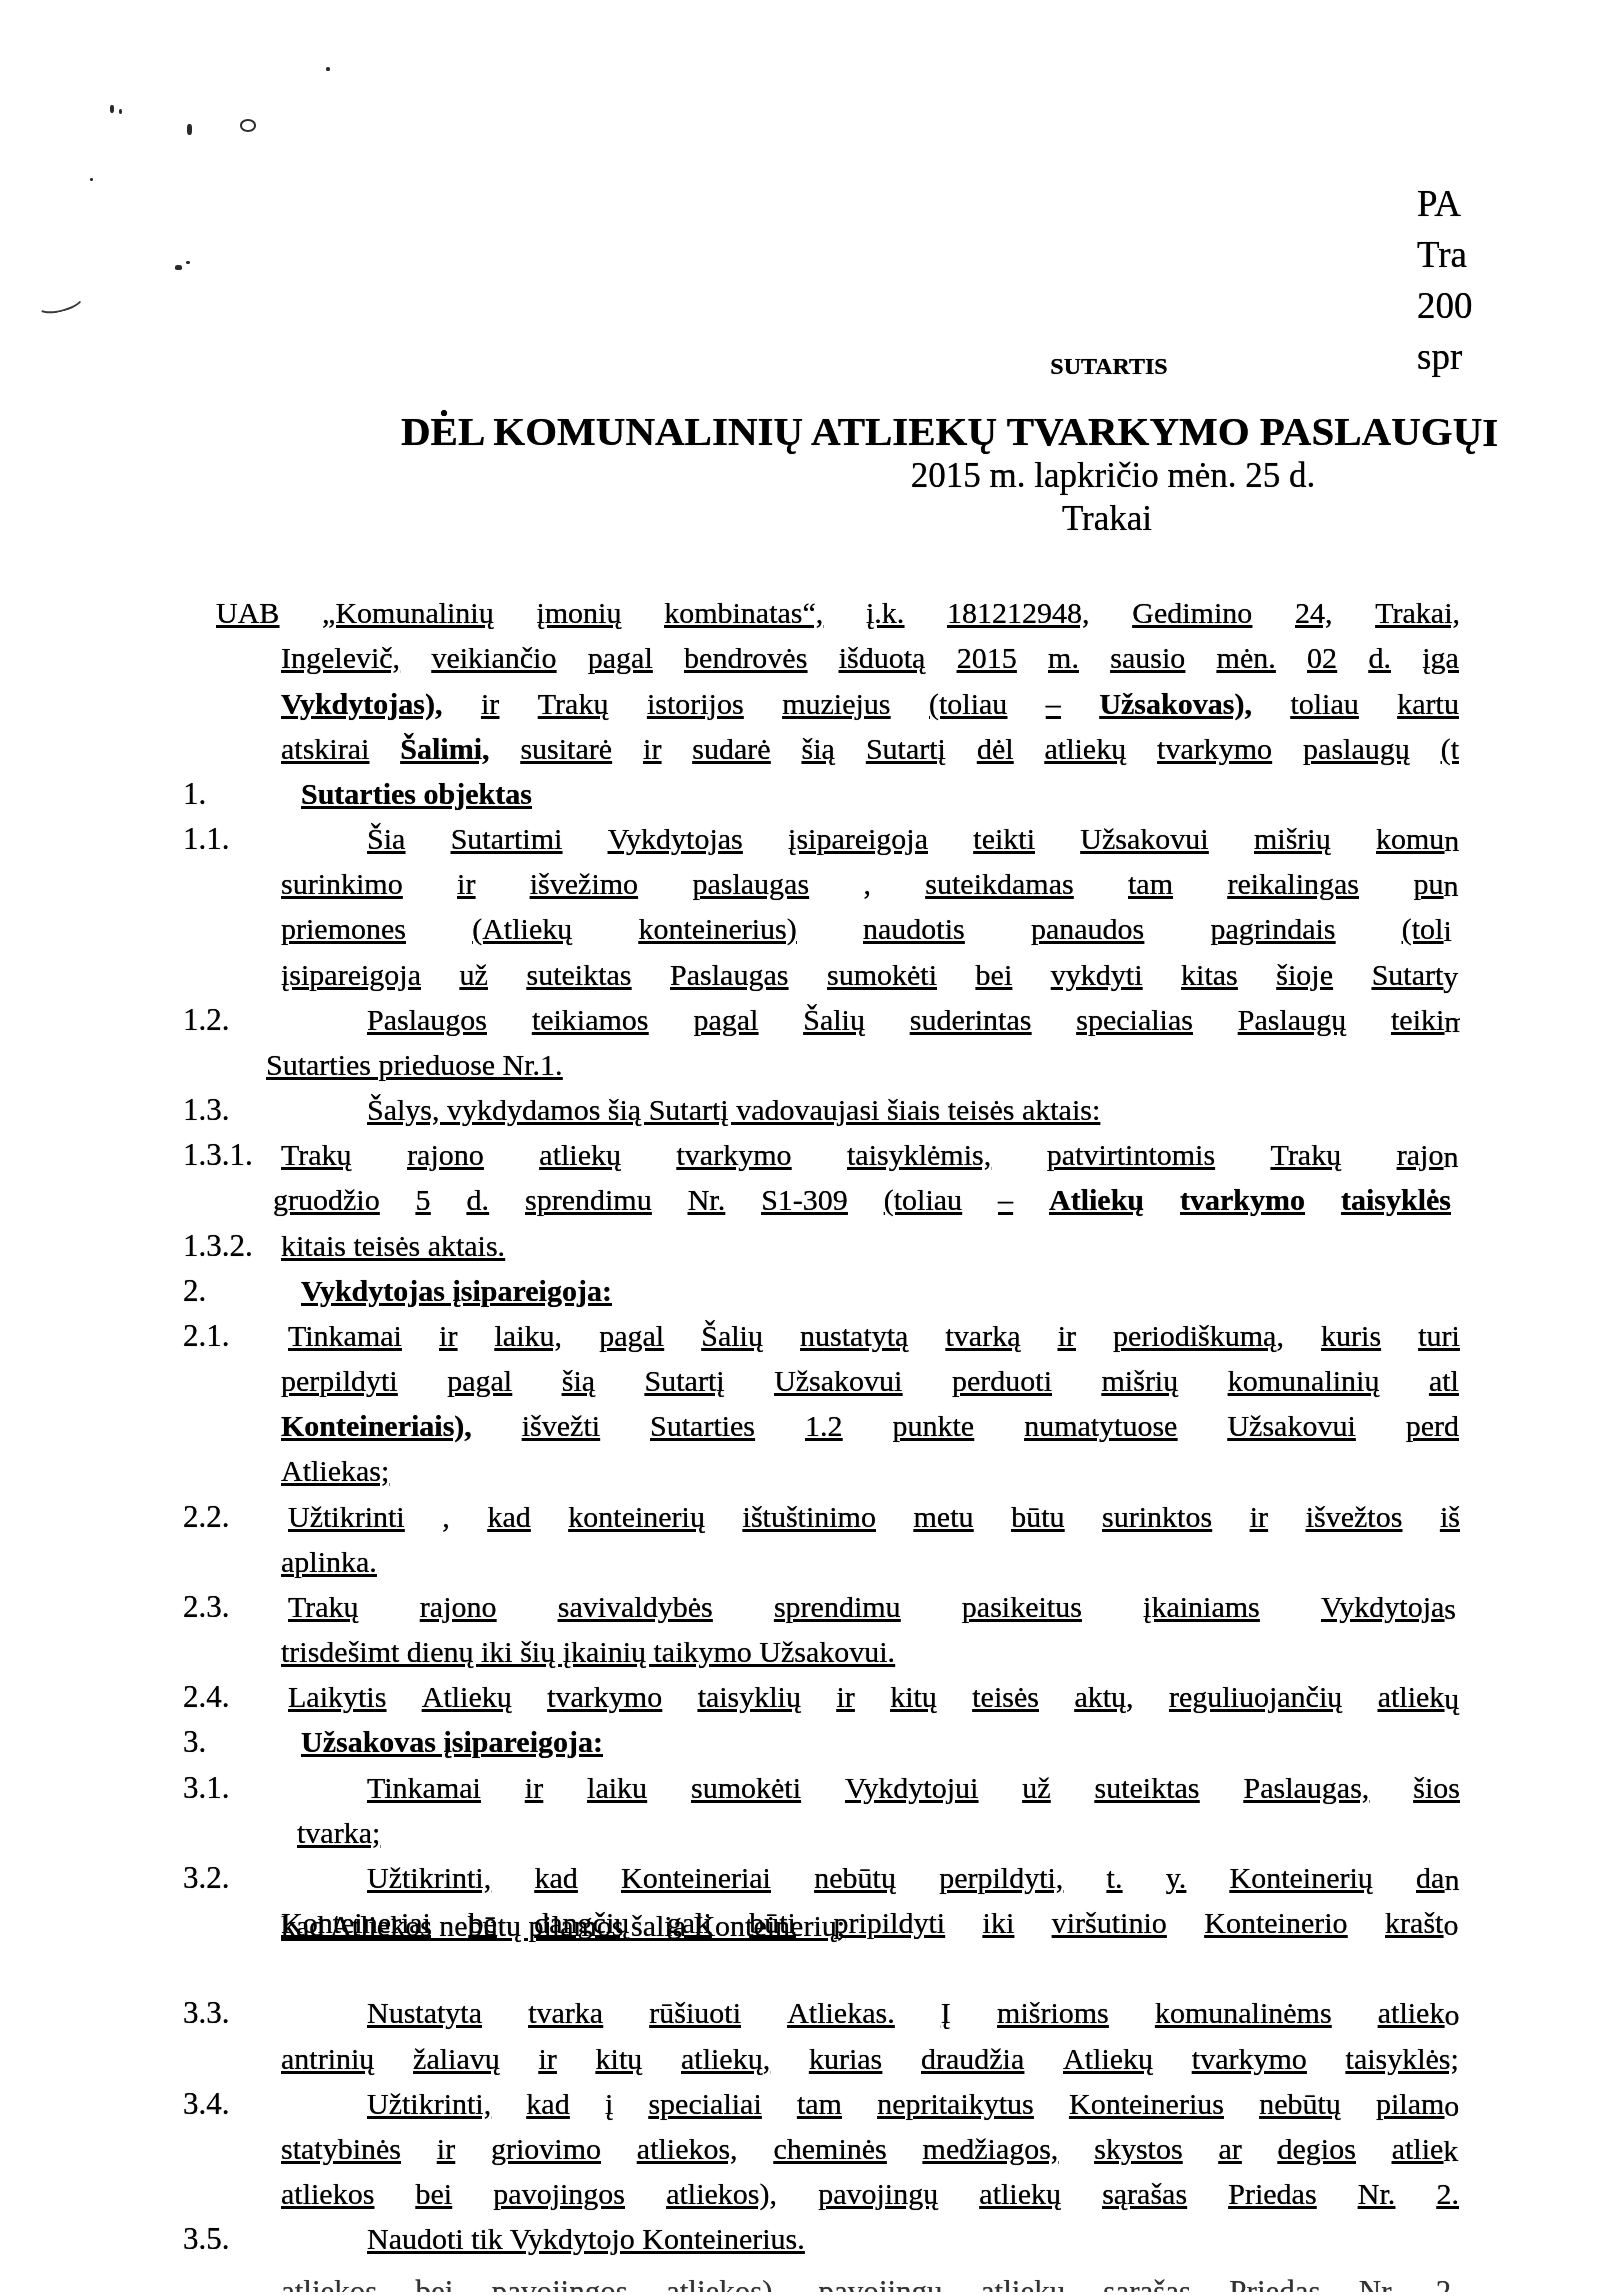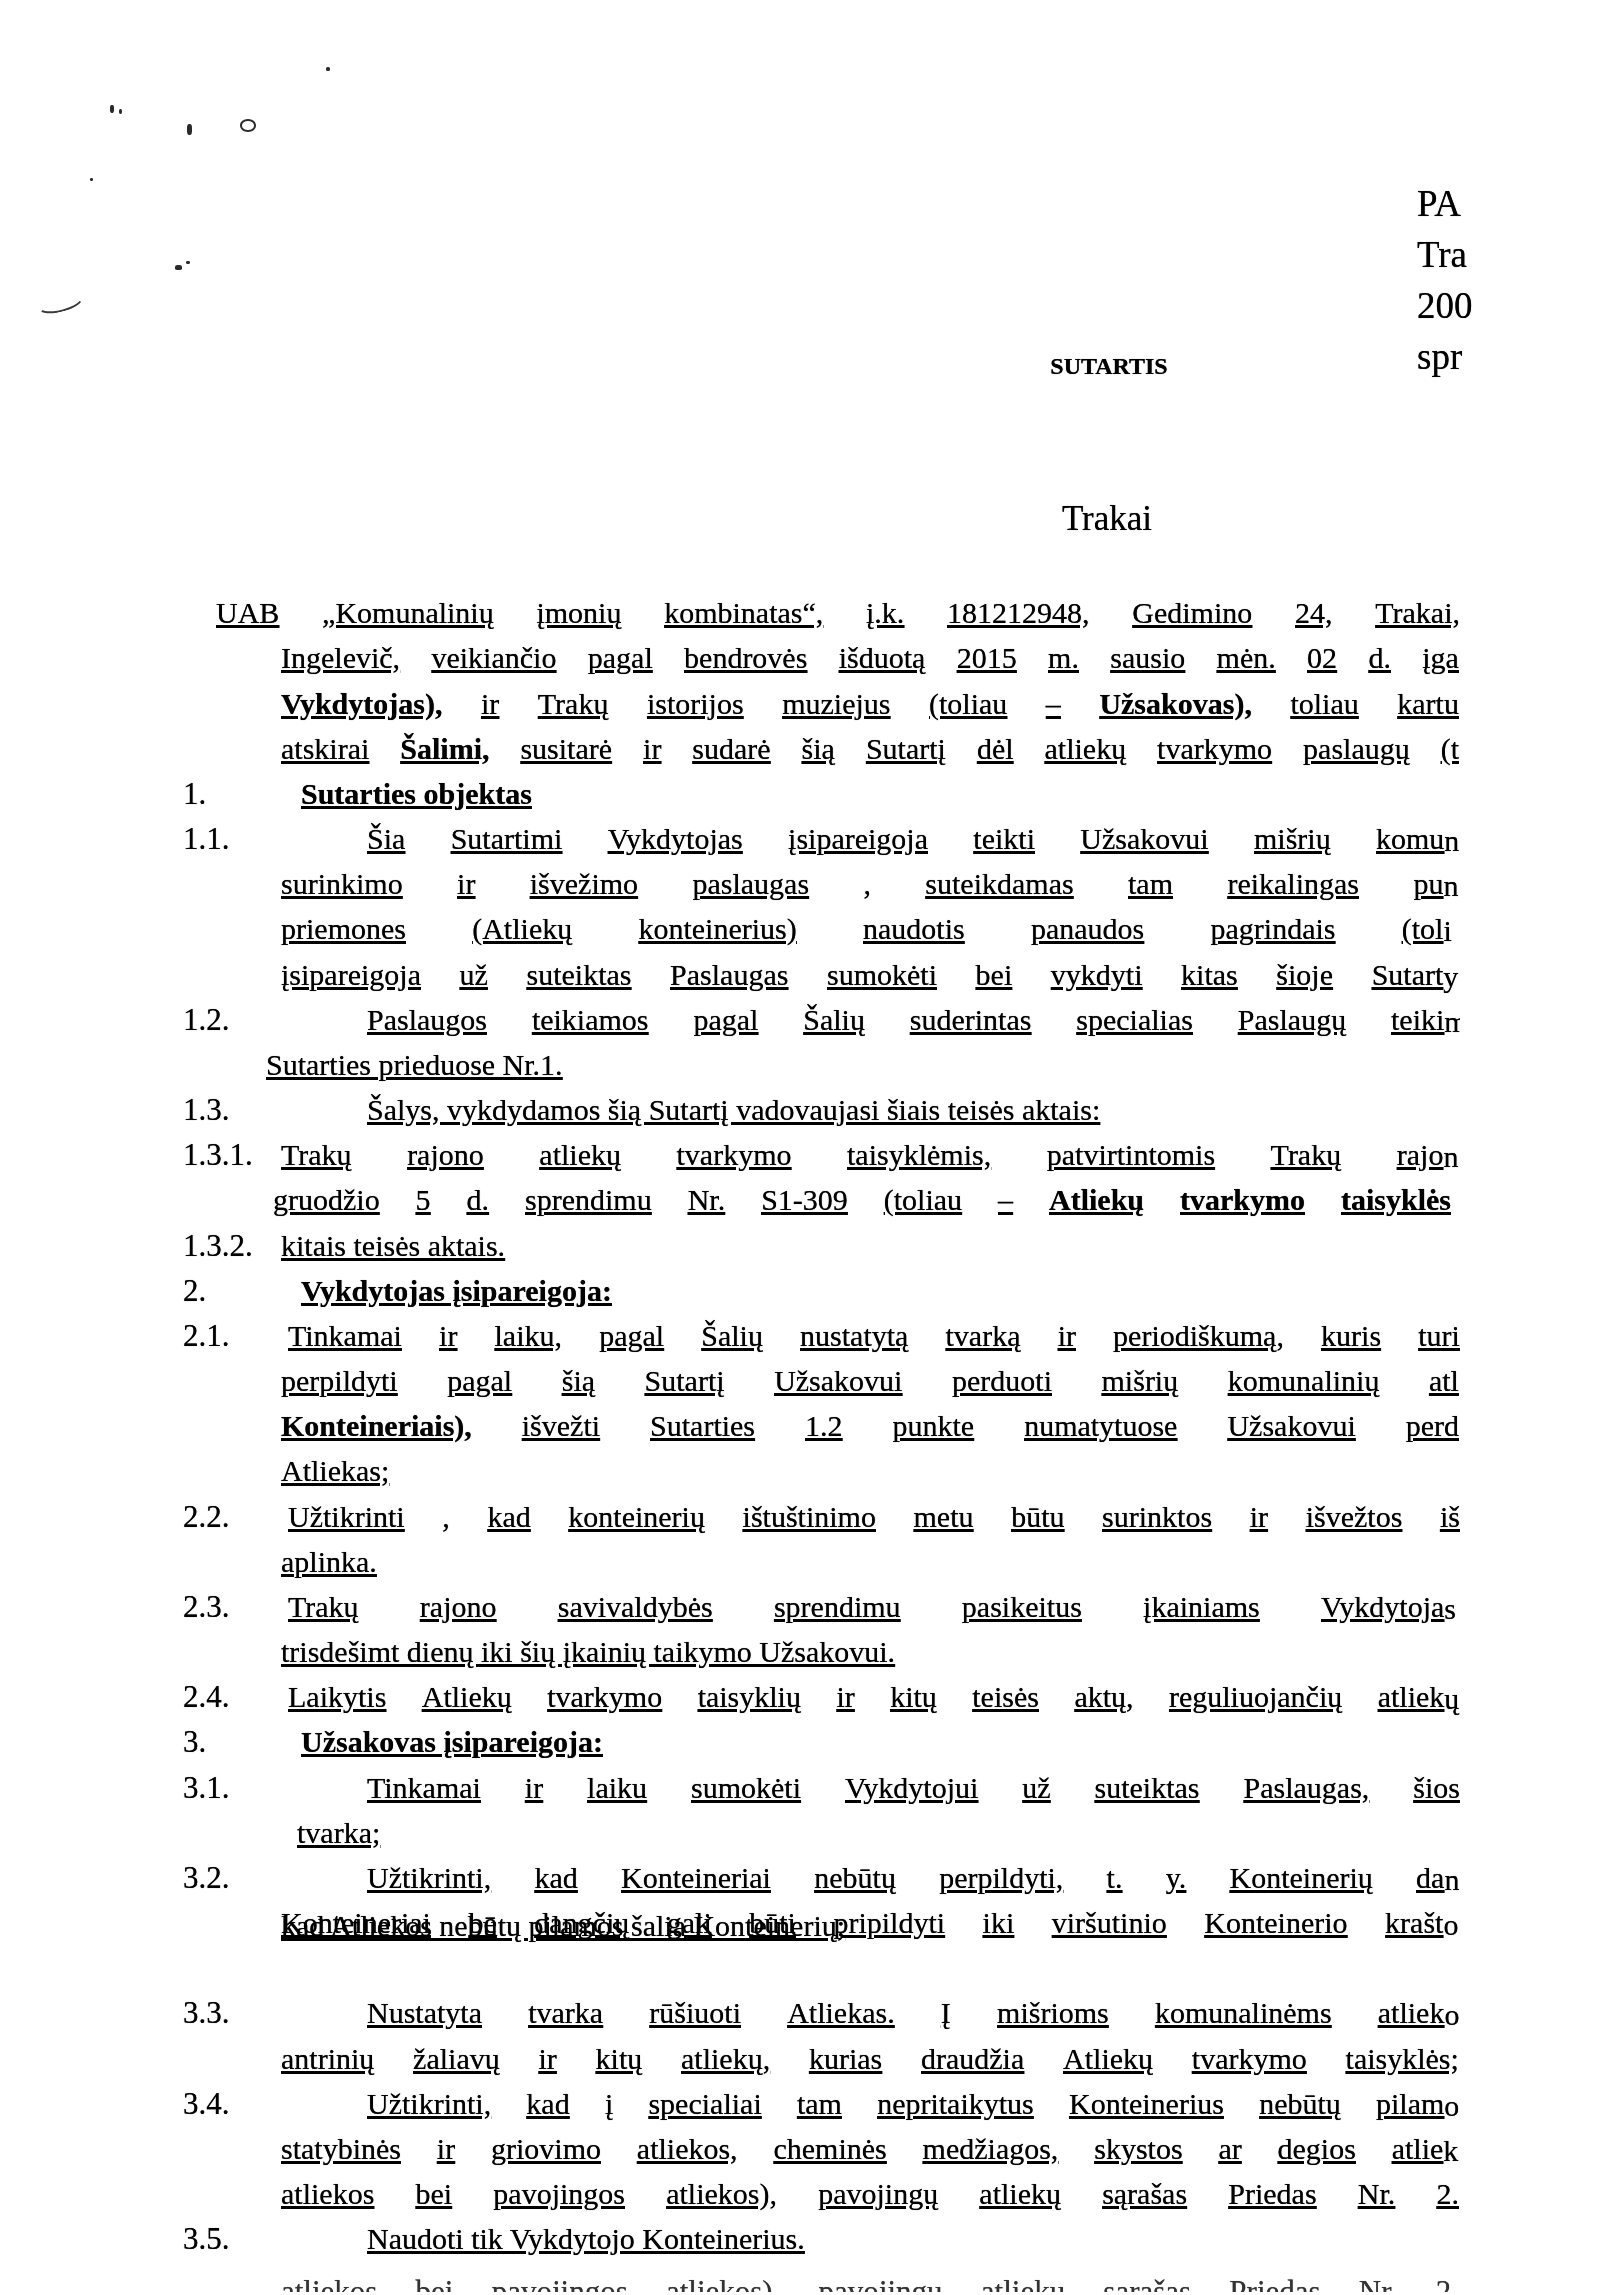--- a/index.html
+++ b/index.html
@@ -42,20 +42,22 @@
   <div class="squiggle" style="left:34px; top:288px;"></div>
 
   <div id="header-right">
       <div class="hline" style="top: 183px;">PA</div>
       <div class="hline" style="top: 234px;">Tra</div>
       <div class="hline" style="top: 285px;">20<span class="cut">0</span></div>
       <div class="hline" style="top: 336px;">spr</div>
     </div>
 
   <div class="t-sutartis">SUTARTIS</div>
+  <div class="t-del" id="title-line2"><span>DĖL KOMUNALINIŲ ATLIEKŲ TVARKYMO PASLAUGŲ</span><span class="cut">I</span></div>
+  <div class="t-date">2015 m. lapkričio mėn. 25 d.</div>
   <div class="t-place">Trakai</div>
 
   <div id="body-col">
       <div class="bodyline j" style="top: 594px; left: 216px; width: 1244px;">
         <span>UAB</span>
         <span>„Komunalinių</span>
         <span>įmonių</span>
         <span>kombinatas“,</span>
         <span>į.k.</span>
         <span>181212948,</span>

